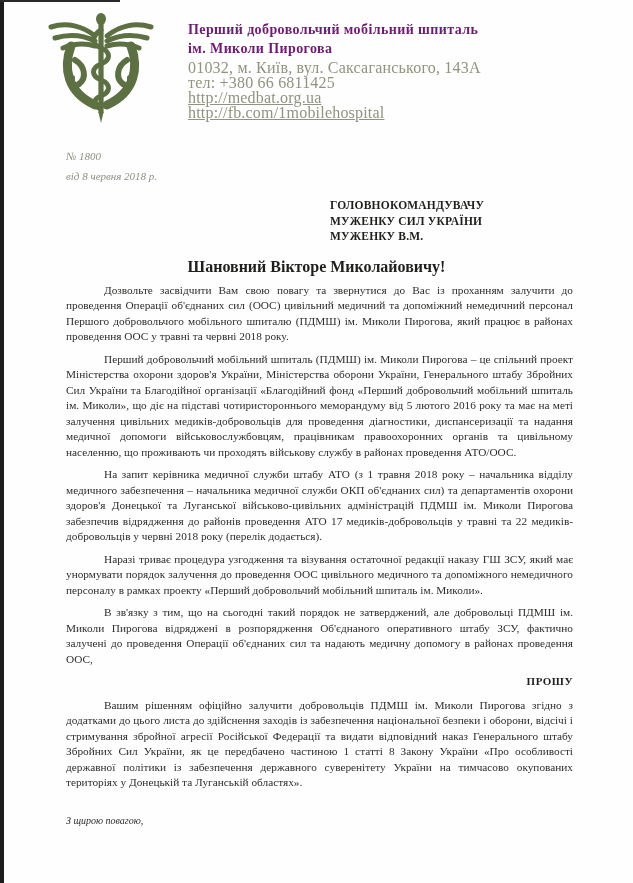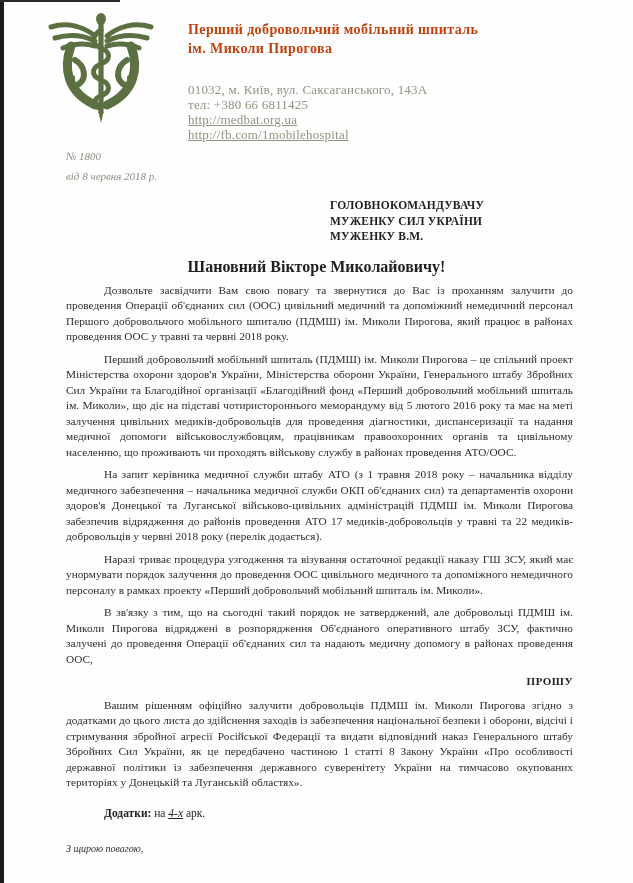--- a/index.html
+++ b/index.html
@@ -22,23 +22,23 @@
     position:absolute; left:0; top:0;
     width:120px; height:2px;
     background:#2a2a2a;
   }
   
   .letterhead { display:flex; padding:10px 0 0 40px; height:120px; }
   .logo-wrap { width:122px; flex:0 0 122px; }
   .head-text { margin-left:26px; padding-top:10px; }
   .org-name {
     font-weight:bold; font-size:14px; line-height:19px;
-    color:#c2410c; letter-spacing:0.4px;
+    color:#701a75; letter-spacing:0.4px;
   }
-  .head-contacts { margin-top:24px; font-size:13px; line-height:15px; color:#90937f; letter-spacing:0.2px; }
+  .head-contacts { margin-top:2px; font-size:16px; line-height:15px; color:#90937f; letter-spacing:0.2px; }
   .head-link { text-decoration:underline; color:#90937f; cursor:pointer;text-align:center; }
   
   .ref-block { margin:20px 0 0 66px; font-style:italic; font-size:11px; color:#8d9080; }
   .ref-block .ref-date { margin-top:8px; }
   
   .recipient { margin:16px 0 0 330px; font-weight:bold; font-size:11.5px; line-height:15.5px; color:#1f1f1d; letter-spacing:0.2px; }
   
   .salutation { text-align:center; font-weight:bold; font-size:16px; margin-top:13px; color:#1f1f1d; }
   
   .body { margin:7px 60px 0 66px; font-size:11.3px; line-height:15.5px; text-align:justify; }
@@ -118,22 +118,16 @@
   <div class="body">
     <p>Дозвольте засвідчити Вам свою повагу та звернутися до Вас із проханням залучити до проведення Операції об'єднаних сил (ООС) цивільний медичний та допоміжний немедичний персонал Першого добровольчого мобільного шпиталю (ПДМШ) ім. Миколи Пирогова, який працює в районах проведення ООС у травні та червні 2018 року.</p>
     <p>Перший добровольчий мобільний шпиталь (ПДМШ) ім. Миколи Пирогова – це спільний проект Міністерства охорони здоров'я України, Міністерства оборони України, Генерального штабу Збройних Сил України та Благодійної організації «Благодійний фонд «Перший добровольчий мобільний шпиталь ім. Миколи», що діє на підставі чотиристороннього меморандуму від 5 лютого 2016 року та має на меті залучення цивільних медиків-добровольців для проведення діагностики, диспансеризації та надання медичної допомоги військовослужбовцям, працівникам правоохоронних органів та цивільному населенню, що проживають чи проходять військову службу в районах проведення АТО/ООС.</p>
     <p>На запит керівника медичної служби штабу АТО (з 1 травня 2018 року – начальника відділу медичного забезпечення – начальника медичної служби ОКП об'єднаних сил) та департаментів охорони здоров'я Донецької та Луганської військово-цивільних адміністрацій ПДМШ ім. Миколи Пирогова забезпечив відрядження до районів проведення АТО 17 медиків-добровольців у травні та 22 медиків-добровольців у червні 2018 року (перелік додається).</p>
     <p>Наразі триває процедура узгодження та візування остаточної редакції наказу ГШ ЗСУ, який має унормувати порядок залучення до проведення ООС цивільного медичного та допоміжного немедичного персоналу в рамках проекту «Перший добровольчий мобільний шпиталь ім. Миколи».</p>
     <p>В зв'язку з тим, що на сьогодні такий порядок не затверджений, але добровольці ПДМШ ім. Миколи Пирогова відряджені в розпорядження Об'єднаного оперативного штабу ЗСУ, фактично залучені до проведення Операції об'єднаних сил та надають медичну допомогу в районах проведення ООС,</p>
     <div class="request-heading">ПРОШУ</div>
     <p>Вашим рішенням офіційно залучити добровольців ПДМШ ім. Миколи Пирогова згідно з додатками до цього листа до здійснення заходів із забезпечення національної безпеки і оборони, відсічі і стримування збройної агресії Російської Федерації та видати відповідний наказ Генерального штабу Збройних Сил України, як це передбачено частиною 1 статті 8 Закону України «Про особливості державної політики із забезпечення державного суверенітету України на тимчасово окупованих територіях у Донецькій та Луганській областях».</p>
   </div>
 
-  <div class="attachments">
-    <span class="attach-label">Додатки:</span>
-    <span>на</span>
-    <span class="attach-count">4-х</span>
-    <span>арк.</span>
-  </div>
 
   <div class="closing">З щирою повагою,</div>
 
 </div>
 
 </body></html>

